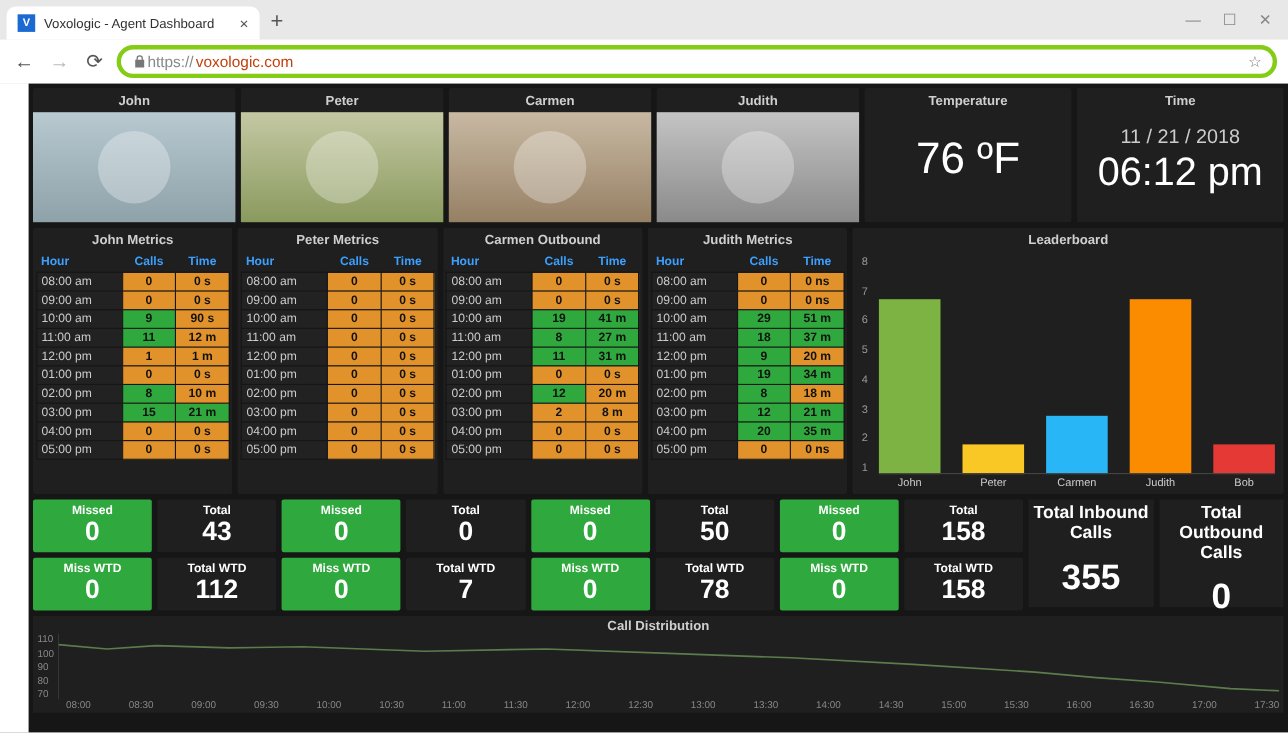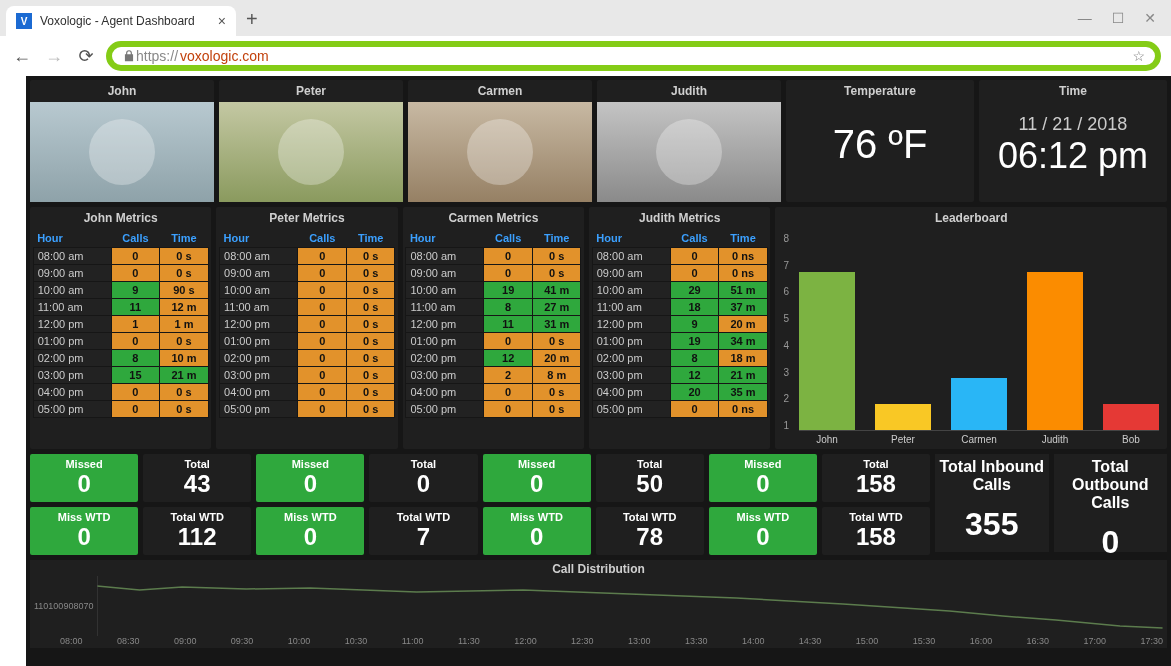--- a/index.html
+++ b/index.html
@@ -9,21 +9,21 @@
   .tabbar{display:flex;align-items:flex-end;height:36px;padding-left:6px;}
   .tab{background:#fff;height:30px;display:flex;align-items:center;gap:8px;padding:0 10px;border-top-left-radius:8px;border-top-right-radius:8px;min-width:230px;position:relative;font-size:12px;color:#303030;}
   .tab.active{background:#fff;}
   .favicon{width:16px;height:16px;background:#1b6ad2;display:flex;align-items:center;justify-content:center;color:#fff;font-weight:bold;font-size:10px;}
   .tab-close{margin-left:auto;font-size:14px;color:#555;}
   .newtab{color:#555;font-size:20px;margin-left:10px;margin-bottom:5px;}
   .win-controls{margin-left:auto;display:flex;gap:20px;margin-right:15px;margin-bottom:10px;color:#888;font-size:14px;}
   .addrbar{background:#fff;height:40px;display:flex;align-items:center;gap:8px;padding:0 10px;}
   .nav-icon{color:#555;font-size:18px;width:24px;display:flex;align-items:center;justify-content:center;}
   .nav-icon.disabled{color:#bbb;}
-  .urlbox{flex:1;display:flex;align-items:center;border:6px solid #84cc16;border-radius:20px;height:30px;padding:0 10px;font-size:14px;color:#333;}
+  .urlbox{flex:1;display:flex;align-items:center;border:4px solid #84cc16;border-radius:20px;height:30px;padding:0 10px;font-size:14px;color:#333;}
   .lock{width:14px;height:14px;background:transparent;display:flex;align-items:center;justify-content:center;}
   .lock svg{width:14px;height:14px;}
   .urlbox .star{margin-left:auto;color:#777;}
   .urlbox .proto{color:#888;}
   .urlbox .rest{color:#c2410c;margin-left:2px;}
   
   .dash{background:#161616;height:calc(666px - 76px);padding:4px;overflow:hidden;margin-left:26px;}
   .row{display:flex;gap:5px;}
   .card{background:#1f1f1f;border-radius:2px;display:flex;flex-direction:column;align-items:center;}
   .card .title{color:#cfcfcf;font-size:12px;text-align:center;font-weight:bold;padding:4px 0;}
@@ -58,21 +58,21 @@
   .yaxis{display:flex;flex-direction:column;justify-content:space-between;color:#999;font-size:10px;height:100%;padding-bottom:14px;}
   .bars{display:flex;flex:1;gap:20px;justify-content:space-around;align-items:flex-end;position:relative;}
   .axisline{position:absolute;left:0;bottom:14px;right:0;border-top:1px solid #444;}
   .bar-wrap{display:flex;flex-direction:column;align-items:center;width:56px;}
   .bar{width:56px;}
   .bar-lbl{color:#ccc;font-size:10px;text-align:center;margin-top:3px;}
   
   .bottom{margin-top:5px;background:#1f1f1f;padding:2px 4px;}
   .bottom .title{color:#cfcfcf;font-size:12px;font-weight:bold;text-align:center;}
   .linewrap{display:flex;gap:4px;}
-  .lineY{display:flex;flex-direction:row;justify-content:space-between;color:#888;font-size:9px;height:60px;align-items:center;}
+  .lineY{display:flex;flex-direction:column;justify-content:space-between;color:#888;font-size:9px;height:60px;}
   .lineplot{flex:1;height:60px;position:relative;}
   .lineplot svg{width:100%;height:100%;}
   .lineX{display:flex;justify-content:space-between;color:#888;font-size:9px;margin-left:26px;}
   
   .ph-john   {background:linear-gradient(#b8c9d0,#8ea2a9);}
   .ph-peter  {background:linear-gradient(#c4c8a3,#8a9a5e);}
   .ph-carmen {background:linear-gradient(#c8b9a3,#968064);}
   .ph-judith {background:linear-gradient(#c4c4c4,#8a8a8a);}
   .avatar{width:66px;height:66px;border-radius:50%;background:rgba(255,255,255,.3);}
 </style>
@@ -262,21 +262,21 @@
       <td class="val c-orange">0 s</td>
               </tr>
               <tr>
       <td class="h">05:00 pm</td>
       <td class="val c-orange">0</td>
       <td class="val c-orange">0 s</td>
               </tr>
             </tbody>
           </table>
         </div><div class="card metrics-card">
-          <div class="title">Carmen Metrics</div>
+          <div class="title">Carmen Outbound</div>
     <table class="mtbl">
       <tbody>
               <tr>
                 <th>Hour</th>
           <th style="text-align:center">Calls</th>
           <th style="text-align:center">Time</th>
               </tr>
       <tr>
       <td class="h">08:00 am</td>
       <td class="val c-orange">0</td>

